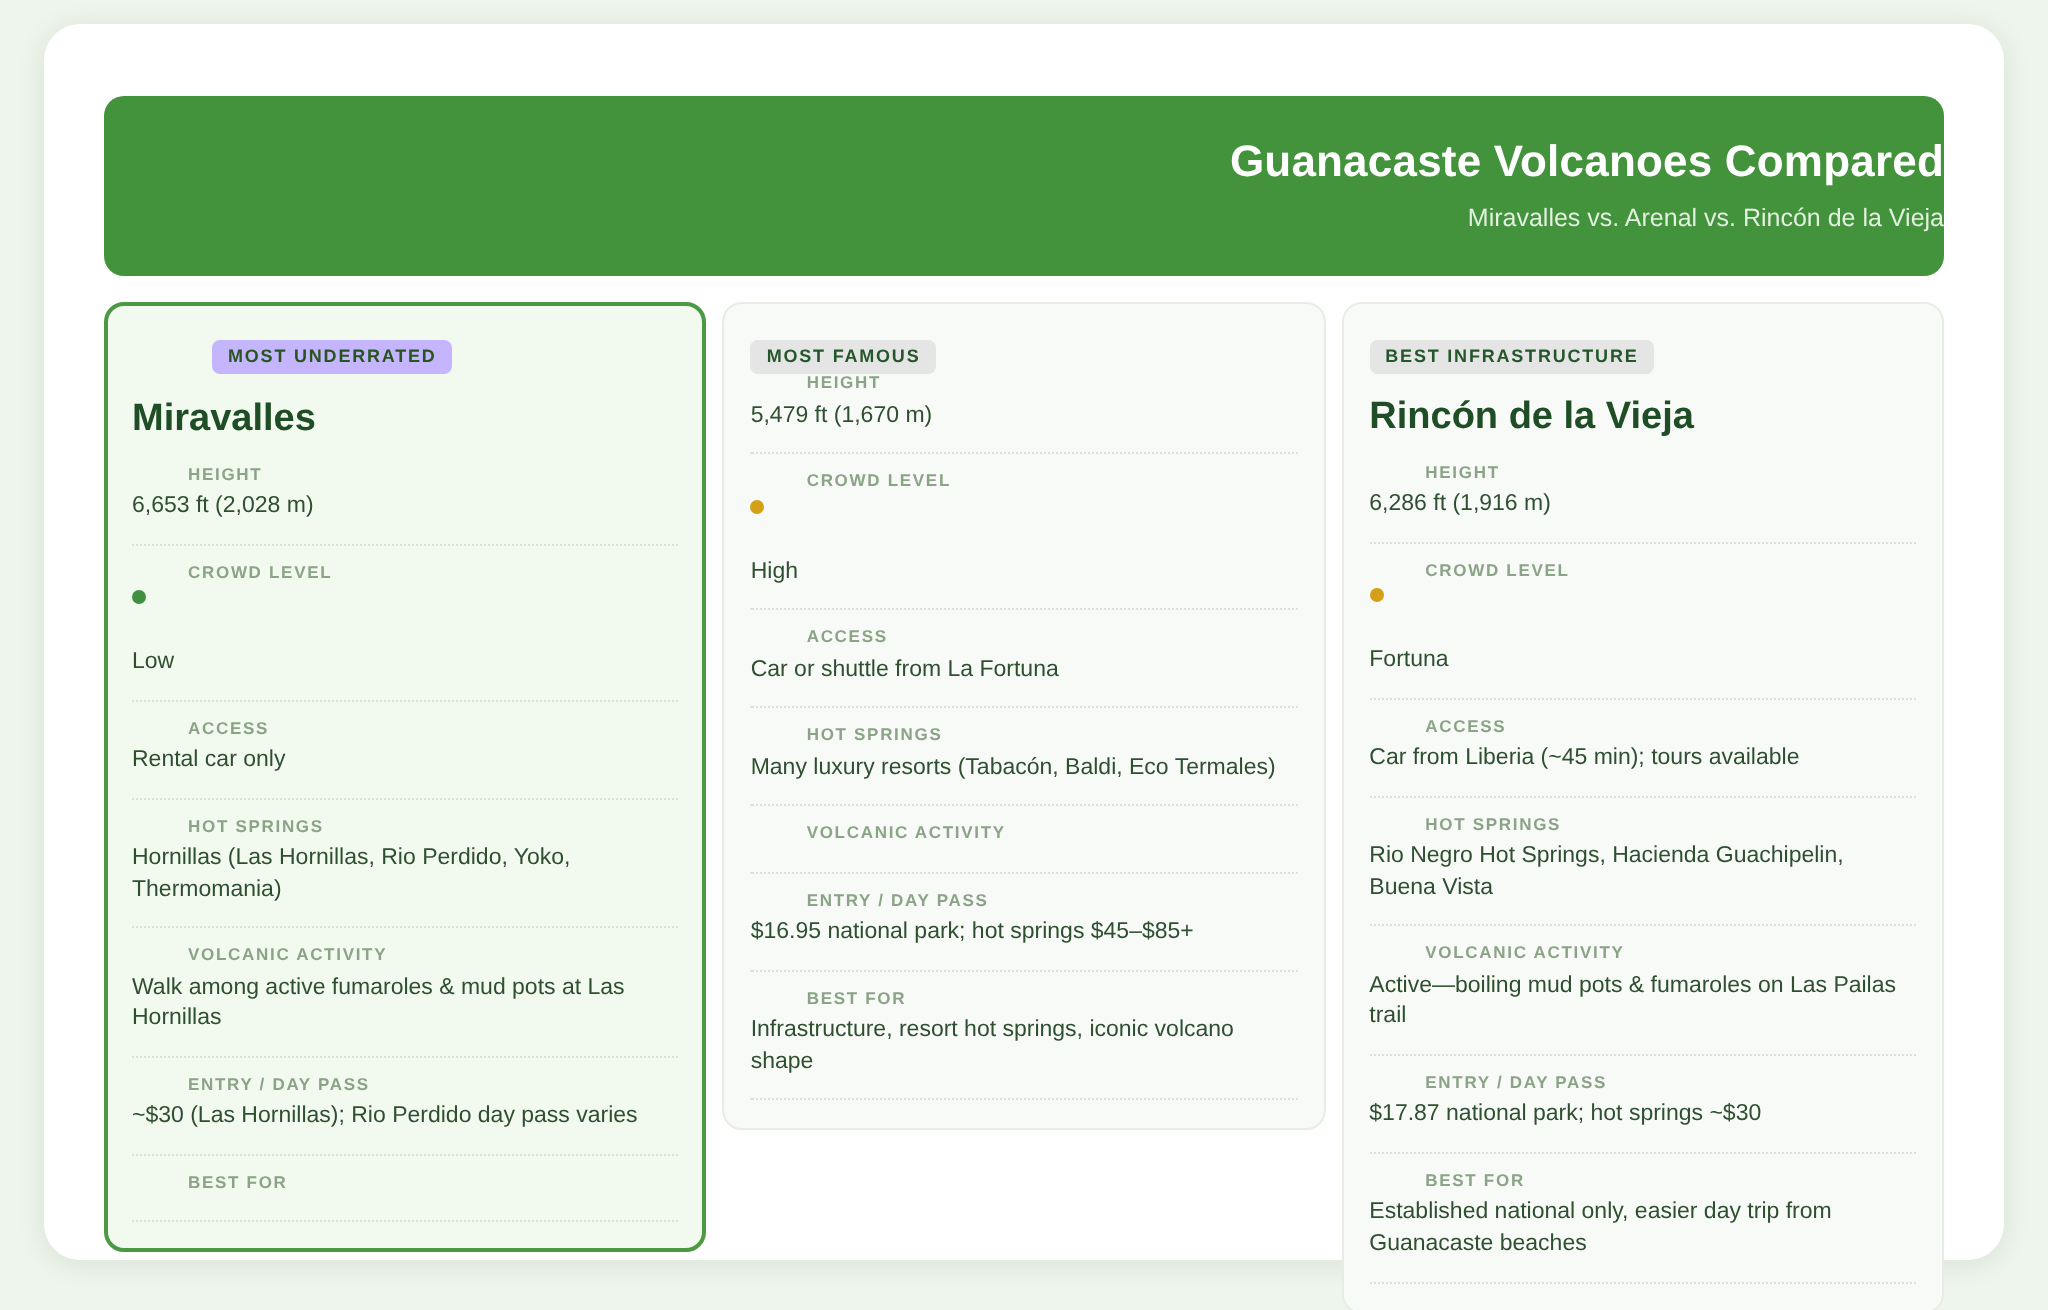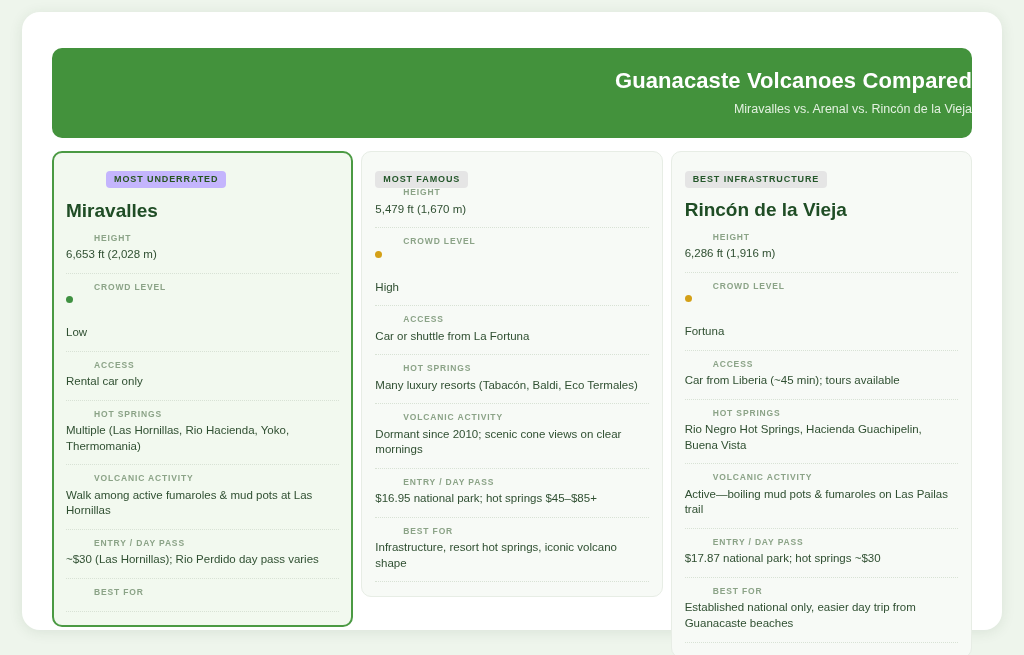--- a/index.html
+++ b/index.html
@@ -190,21 +190,21 @@
             <span class="dot" style="background:#3f9141"></span>
             <span>Low</span>
           </div>
         </div>
         <div class="row">
           <div class="row-label">ACCESS</div>
           <div class="row-value">Rental car only</div>
         </div>
         <div class="row">
           <div class="row-label">HOT SPRINGS</div>
-          <div class="row-value">Multiple (Las Hornillas, Rio Hacienda, Yoko, Thermomania)</div>
+          <div class="row-value">Hornillas (Las Hornillas, Rio Perdido, Yoko, Thermomania)</div>
         </div>
         <div class="row">
           <div class="row-label">VOLCANIC ACTIVITY</div>
           <div class="row-value">Walk among active fumaroles &amp; mud pots at Las Hornillas</div>
         </div>
         <div class="row">
           <div class="row-label">ENTRY / DAY PASS</div>
           <div class="row-value">~$30 (Las Hornillas); Rio Perdido day pass varies</div>
         </div>
         <div class="row">
@@ -229,21 +229,20 @@
         <div class="row">
           <div class="row-label">ACCESS</div>
           <div class="row-value">Car or shuttle from La Fortuna</div>
         </div>
         <div class="row">
           <div class="row-label">HOT SPRINGS</div>
           <div class="row-value">Many luxury resorts (Tabacón, Baldi, Eco Termales)</div>
         </div>
         <div class="row">
           <div class="row-label">VOLCANIC ACTIVITY</div>
-          <div class="row-value">Dormant since 2010; scenic cone views on clear mornings</div>
         </div>
         <div class="row">
           <div class="row-label">ENTRY / DAY PASS</div>
           <div class="row-value">$16.95 national park; hot springs $45–$85+</div>
         </div>
         <div class="row">
           <div class="row-label">BEST FOR</div>
           <div class="row-value">Infrastructure, resort hot springs, iconic volcano shape</div>
         </div>
       </div>

